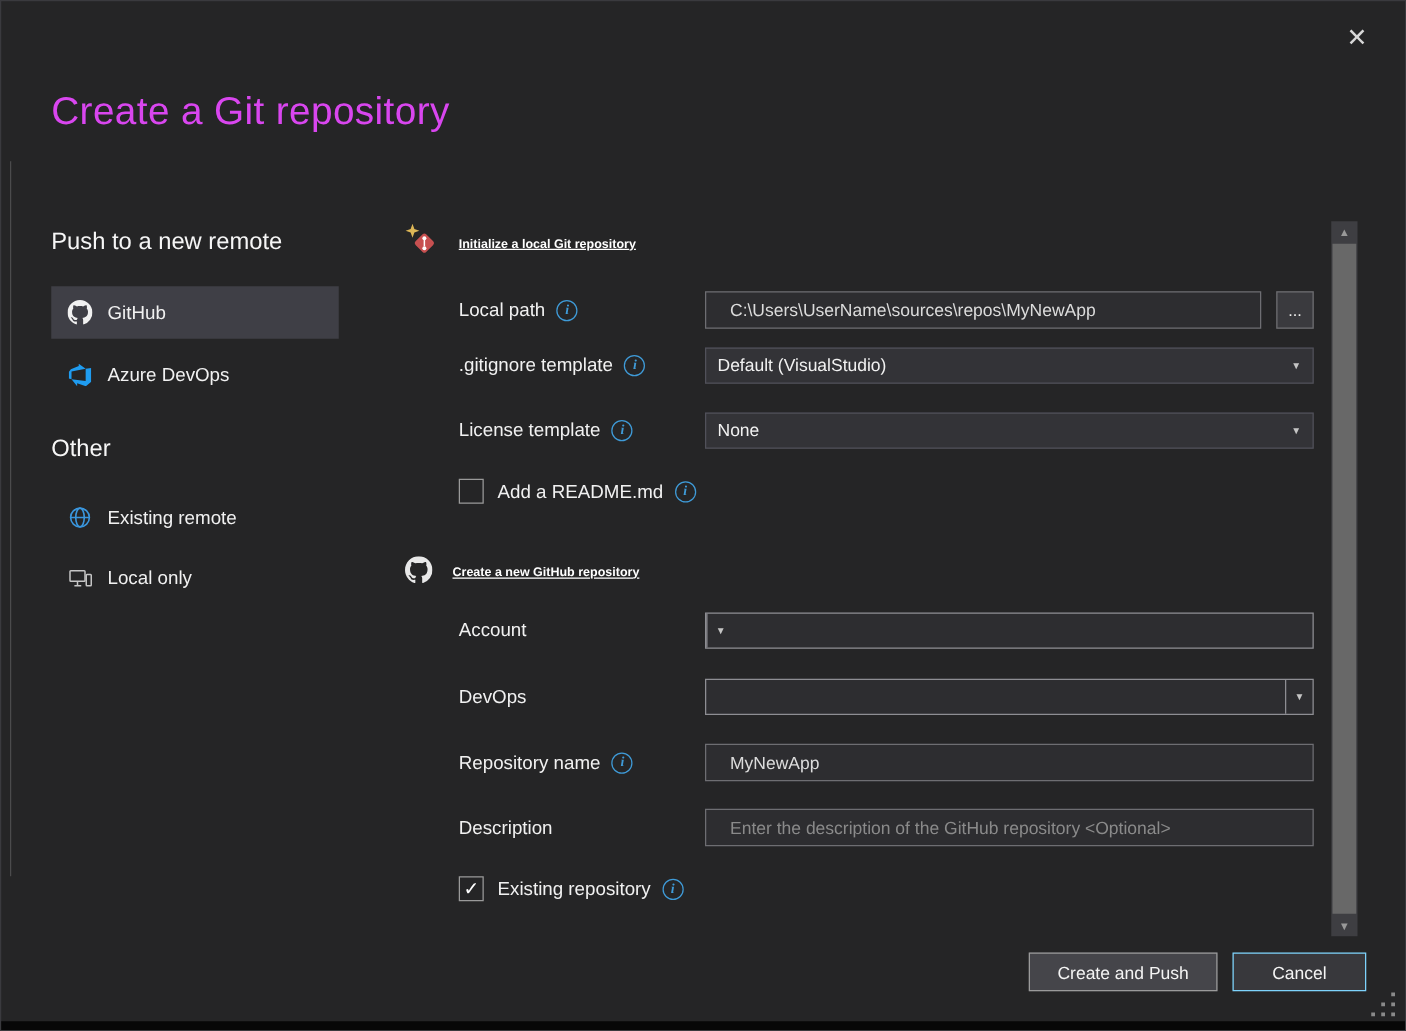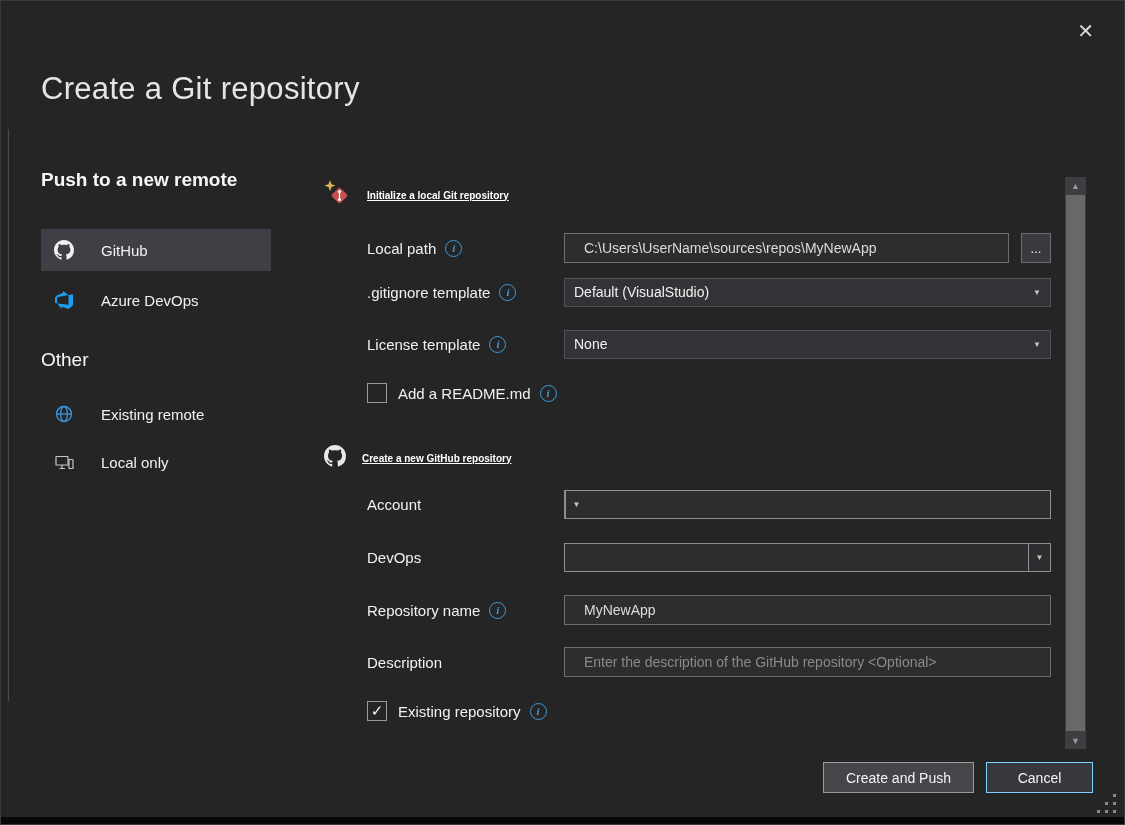--- a/index.html
+++ b/index.html
@@ -7,27 +7,27 @@
     width:1125px;height:825px;position:relative;overflow:hidden;
     background:#252526;color:#f1f1f1;
     font-family:"Liberation Sans", sans-serif;
     box-sizing:border-box;
   }
   .dialog{position:absolute;inset:0;border:1px solid #3a3a3e;box-sizing:border-box;}
   .bg-edge{position:absolute;left:7px;top:128px;width:1px;height:572px;background:#6b6b6b;opacity:.55;}
   .bottom-strip{position:absolute;left:0;bottom:0;width:100%;height:7px;background:#070707;}
 
   .close-btn{position:absolute;top:16px;right:26px;font-size:20px;color:#d8d8d8;cursor:pointer;line-height:1;padding:4px;}
-  .dialog-title{position:absolute;left:40px;top:70px;margin:0;font-size:31px;font-weight:300;color:#e5e5e5;letter-spacing:.3px;}
+  .dialog-title{position:absolute;left:40px;top:70px;margin:0;font-size:31px;font-weight:300;color:#d946ef;letter-spacing:.3px;}
 
   
   .side-heading{position:absolute;left:40px;font-size:19px;color:#f6f6f6;}
   .side-item{
     position:absolute;left:40px;width:230px;height:42px;box-sizing:border-box;
-    display:flex;align-items:center;gap:27px;padding-left:13px;font-size:15px;cursor:pointer;
+    display:flex;align-items:center;gap:12px;padding-left:13px;font-size:15px;cursor:pointer;
   }
   .side-item.selected{background:#3f3f46;}
   .side-item .icn{display:inline-flex;width:20px;justify-content:center;}
 
   
   .row{position:absolute;left:366px;right:73px;height:30px;display:flex;align-items:center;}
   .heading-row{position:absolute;left:323px;height:26px;display:flex;align-items:center;gap:16px;}
   .section-heading{font-size:10px;font-weight:bold;color:#ffffff;text-decoration:underline;}
   .labelwrap{width:197px;display:flex;align-items:center;gap:9px;flex:none;}
   .flabel{font-size:15px;color:#f1f1f1;}
@@ -87,21 +87,21 @@
 <body>
 
 <div class="dialog">
 
   <div class="bg-edge"></div>
 
   <span class="close-btn">✕</span>
   <h1 class="dialog-title">Create a Git repository</h1>
 
   <div>
-    <div class="side-heading" style="top:168px;font-weight:bold;">Push to a new remote</div>
+    <div class="side-heading" style="top:182px;">Push to a new remote</div>
 
     <div class="side-item selected" style="top:228px;">
       <span class="icn">
         <svg width="20" height="20" viewBox="0 0 16 16">
             <path fill="#f1f1f1" d="M8 0C3.58 0 0 3.58 0 8c0 3.54 2.29 6.53 5.47 7.59.4.07.55-.17.55-.38 0-.19-.01-.82-.01-1.49-2.01.37-2.53-.49-2.69-.94-.09-.23-.48-.94-.82-1.13-.28-.15-.68-.52-.01-.53.63-.01 1.08.58 1.23.82.72 1.21 1.87.87 2.33.66.07-.52.28-.87.51-1.07-1.78-.2-3.64-.89-3.64-3.95 0-.87.31-1.59.82-2.15-.08-.2-.36-1.02.08-2.12 0 0 .67-.21 2.2.82.64-.18 1.32-.27 2-.27s1.36.09 2 .27c1.53-1.04 2.2-.82 2.2-.82.44 1.1.16 1.92.08 2.12.51.56.82 1.27.82 2.15 0 3.07-1.87 3.75-3.65 3.95.29.25.54.73.54 1.48 0 1.07-.01 1.93-.01 2.2 0 .21.15.46.55.38A8.01 8.01 0 0 0 16 8c0-4.42-3.58-8-8-8z"></path>
           </svg>
       </span>
       <span>GitHub</span>
     </div>
 

